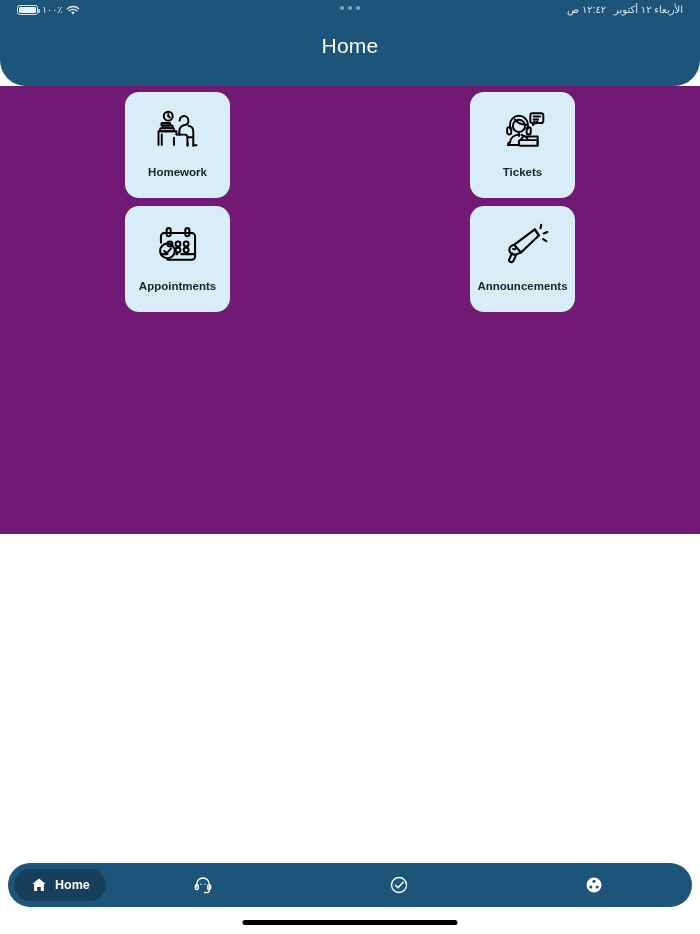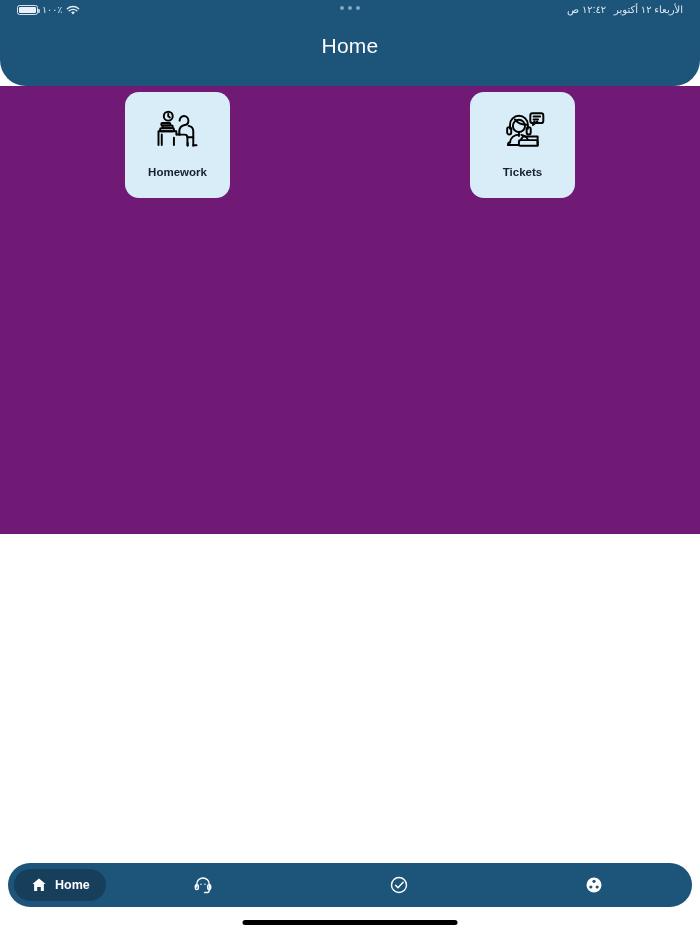--- a/index.html
+++ b/index.html
@@ -301,23 +301,55 @@
             <rect x="41" y="9" width="16" height="12" rx="2.6"></rect>
             <path d="M46 19l-1.8 4.4 5.4-4.4"></path>
             <path d="M45 13h8M45 16.6h5.5"></path>
           </svg>
         </span>
         <span class="tile-label">Tickets</span>
       </div>
 
 
 
-
-
-
+      <div class="tile">
+        <span class="tile-icon">
+          <svg width="52" height="52" viewBox="0 0 64 64" fill="none" stroke="#000" stroke-width="2.5" stroke-linecap="round" stroke-linejoin="round">
+            <path d="M11 20a4 4 0 0 1 4-4h34a4 4 0 0 1 4 4v25a4 4 0 0 1-4 4H19"></path>
+            <path d="M11 20v8"></path>
+            <rect x="18" y="10" width="5" height="10" rx="2.5"></rect>
+            <rect x="41" y="10" width="5" height="10" rx="2.5"></rect>
+            <path d="M11 42h8M30 42h1M36 42h17"></path>
+            <circle cx="22" cy="29.5" r="3"></circle>
+            <circle cx="32" cy="29.5" r="3"></circle>
+            <circle cx="42" cy="29.5" r="3"></circle>
+            <circle cx="32" cy="37" r="3"></circle>
+            <circle cx="42" cy="37" r="3"></circle>
+            <circle cx="19" cy="38" r="9"></circle>
+            <path d="M15 38l3 3 5.5-6"></path>
+          </svg>
+        </span>
+        <span class="tile-label">Appointments</span>
+      </div>
+
+
+
+      <div class="tile">
+        <span class="tile-icon">
+          <svg width="52" height="52" viewBox="0 0 64 64" fill="none" stroke="#000" stroke-width="2.6" stroke-linecap="round" stroke-linejoin="round">
+            <path d="M46.5 11.5L21 30.5l8.5 9.5L51.5 19z"></path>
+            <path d="M46.5 11.5l5 7.5"></path>
+            <path d="M21 30.5c-4 1-6.4 4.2-5.6 7.6.8 3.4 4.6 5.2 8.6 4.2l5.5-2.3"></path>
+            <path d="M18.5 41l-3.5 7.5c-.6 1.4.2 2.8 1.8 3.2 1.6.4 3-.2 3.6-1.6l3.3-7.4"></path>
+            <path d="M20 35.5c.7.5 1.6.6 2.4.2"></path>
+            <path d="M53.5 10.2l1-4.4M57.5 16.5l4.4-1.6M56.8 23.5l4 2.4"></path>
+          </svg>
+        </span>
+        <span class="tile-label">Announcements</span>
+      </div>
 
     </div>
   </div>
 
   <div class="bottomnav">
 
     <div class="nav-item active">
       <span>
         <svg class="nav-icon" viewBox="0 0 24 24" fill="#ffffff">
           <path d="M12 3.2 3.2 10.6h2.3V20h4.1v-5.3h4.8V20h4.1v-9.4h2.3z"></path>

